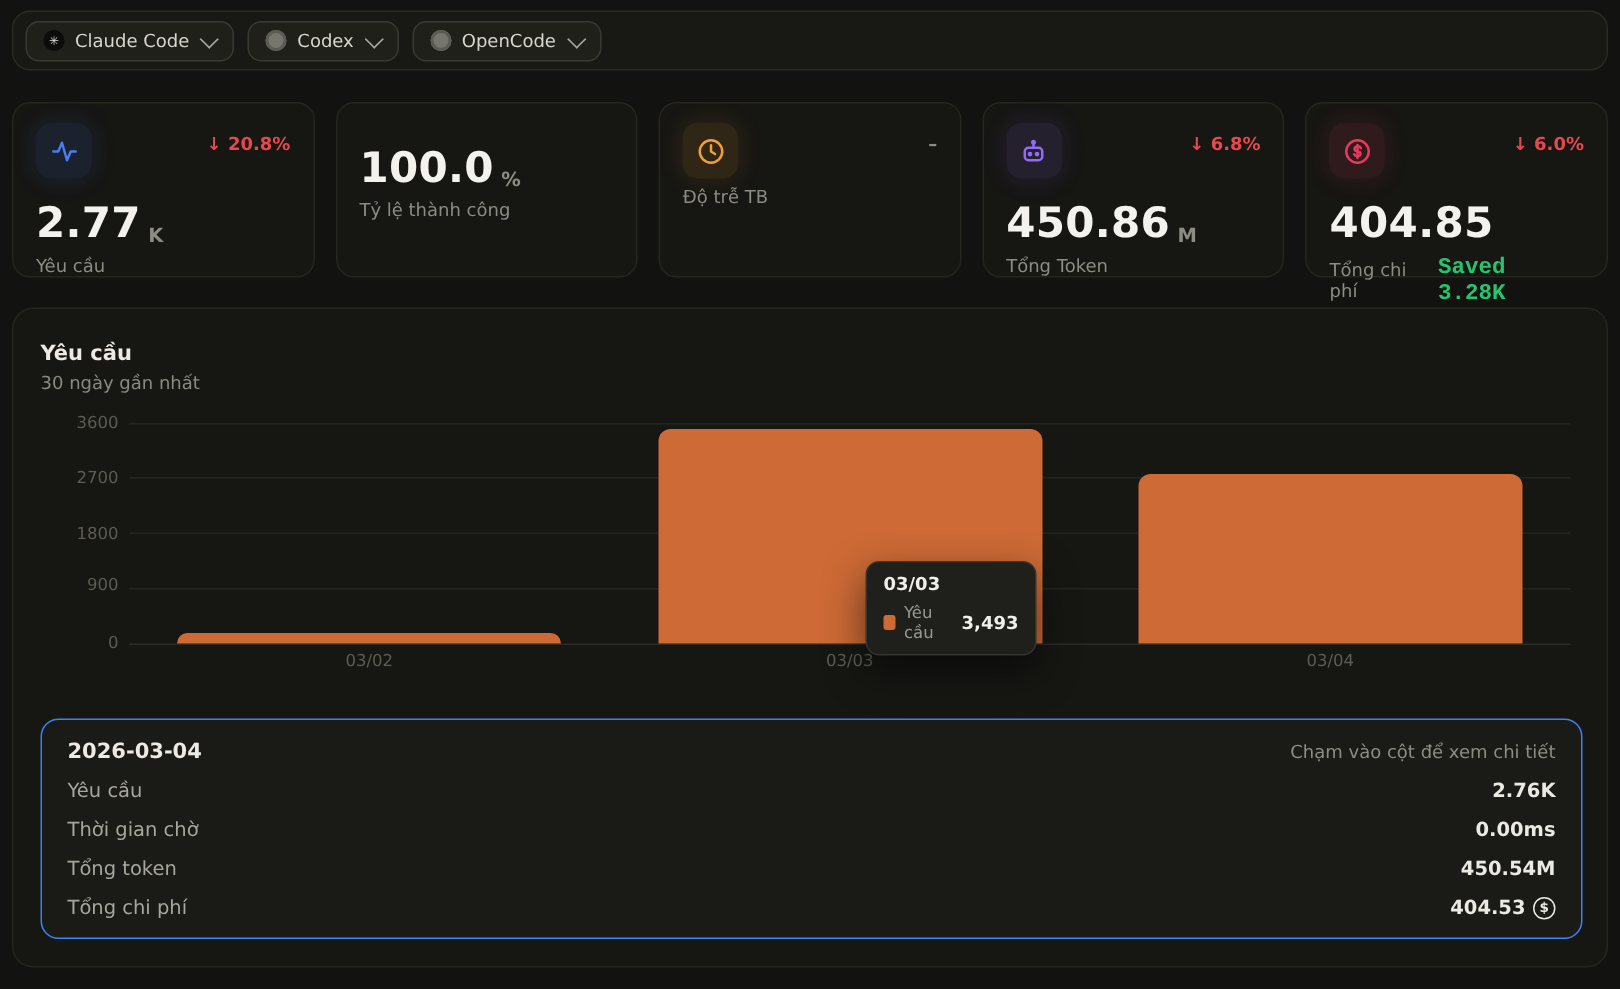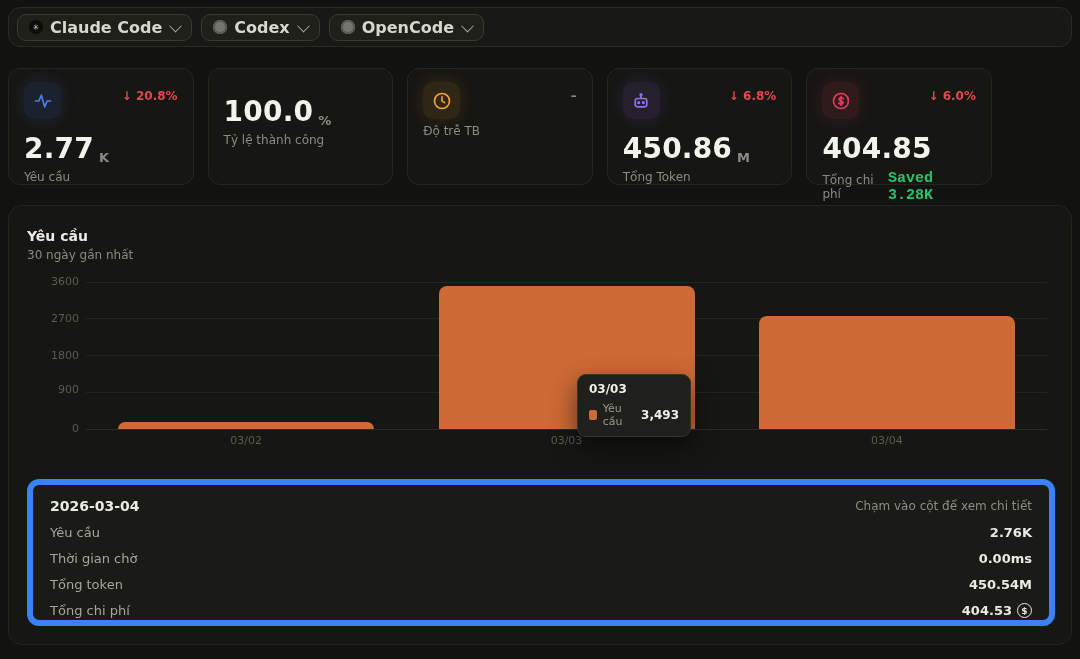--- a/index.html
+++ b/index.html
@@ -15,29 +15,29 @@
   .topbar {
     position:absolute; left:8px; top:7px; width:1064px; height:40px;
     background:#181814; border:1px solid #2b2b24; border-radius:12px;
     display:flex; align-items:center; padding:0 8px; gap:9px;
   }
   .pill {
     height:27px; display:flex; align-items:center; gap:7px;
     background:#20201b; border:1px solid #3a3a31; border-radius:9px;
     padding:0 11px; cursor:pointer;
   }
-  .pill .label { font-size:16px; font-weight:bold; color:#d8d7ce; }
+  .pill .label { font-size:12px; font-weight:normal; color:#d8d7ce; }
   .logo-dot { width:14px; height:14px; border-radius:50%; background:#82827a;
     display:inline-flex; align-items:center; justify-content:center; font-size:8px; }
   .logo-dot.claude { background:#0c0c0a; color:#d8d7ce; }
   .logo-dot.dim { background:#76766d; box-shadow:inset 0 0 0 2px #5b5b54; }
   .chev { width:9px; height:9px; border-right:1.6px solid #a7a69c; border-bottom:1.6px solid #a7a69c;
     transform:rotate(45deg) translate(-1px,-1px); margin-left:2px; }
   
-  .cards { position:absolute; left:8px; top:68px; width:984px; height:117px; display:flex; gap:14px; }
+  .cards { position:absolute; left:8px; top:68px; width:1064px; height:117px; display:flex; gap:14px; }
   .card {
     flex:1; background:#161613; border:1px solid #26261f; border-radius:12px;
     padding:13px 15px; position:relative;
   }
   .card-head { display:flex; justify-content:space-between; align-items:flex-start; }
   .tile { width:37px; height:37px; border-radius:10px; display:flex; align-items:center; justify-content:center; }
   .delta { font-size:12px; font-weight:bold; margin-top:7px; }
   .tone-down { color:#e5484d; } .tone-up { color:#2ebd85; } .tone-neutral { color:#8c8c82; }
   .value-row { margin-top:13px; display:flex; align-items:flex-end; gap:5px; }
   .value { font-size:28px; font-weight:bold; color:#f3f2ec; letter-spacing:.2px; }
@@ -64,21 +64,21 @@
     padding:7px 11px 8px; box-shadow:0 10px 26px rgba(0,0,0,.55); z-index:5;
   }
   .tt-title { font-size:12px; font-weight:bold; color:#f0efe9; }
   .tt-row { display:flex; align-items:center; gap:6px; margin-top:6px; }
   .tt-swatch { width:10px; height:10px; border-radius:2px; background:#cd6a36; }
   .tt-label { font-size:11px; color:#9a998f; }
   .tt-value { font-size:12px; font-weight:bold; color:#f0efe9; }
   
   .summary {
     position:absolute; left:18px; top:273px; width:1028px; height:147px;
-    background:#1a1a17; border:6px solid #3b82f6; border-radius:12px;
+    background:#1a1a17; border:1px solid #3b82f6; border-radius:12px;
     padding:13px 17px;
   }
   .sum-head { display:flex; justify-content:space-between; align-items:center; }
   .sum-date { font-size:14px; font-weight:bold; color:#eceae3; }
   .sum-hint { font-size:12px; color:#8d8d83; }
   .sum-row { display:flex; justify-content:space-between; align-items:center; margin-top:11px; }
   .sum-label { font-size:13px; color:#a6a69c; }
   .sum-value { font-size:13px; font-weight:bold; color:#eae9e2; display:flex; align-items:center; gap:5px; }
   .coin { width:15px; height:15px; border-radius:50%; border:1.4px solid #eae9e2;
     display:inline-flex; align-items:center; justify-content:center; font-size:9px; font-weight:bold; color:#eae9e2; }

